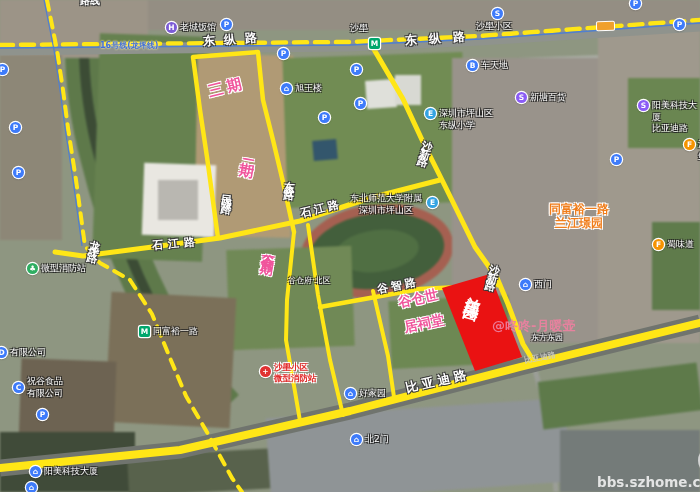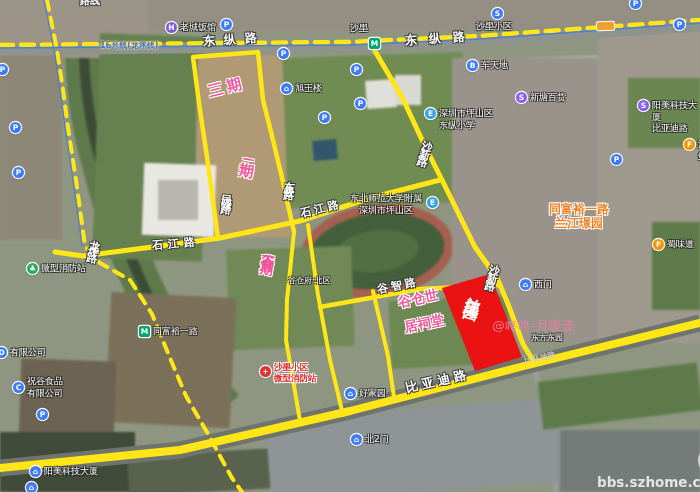--- a/index.html
+++ b/index.html
@@ -21,21 +21,21 @@
   .sq{border-radius:2px;}
   .pt{color:#fff;font-size:9px;font-weight:400;line-height:1.3;
       text-shadow:-1px -1px 0 #222,1px -1px 0 #222,-1px 1px 0 #222,1px 1px 0 #222;}
   .org{color:#f07d1a;font-size:12px;font-weight:700;line-height:1.15;
       text-shadow:-1px -1px 0 #fff,1px -1px 0 #fff,-1px 1px 0 #fff,1px 1px 0 #fff;}
   .redt{color:#e22a2a;font-size:8.5px;font-weight:700;line-height:1.25;
       text-shadow:-1px -1px 0 #fff,1px -1px 0 #fff,-1px 1px 0 #fff,1px 1px 0 #fff;}
   .mlabel{color:#3f6fd8;font-size:8px;font-weight:700;
       text-shadow:0 0 2px #ffec9e,0 0 2px #ffec9e;}
   .graytxt{color:rgba(205,205,198,.85);font-size:8px;font-weight:700;}
-  .wm-user{color:rgba(235,128,160,.92);font-size:13px;font-weight:400;z-index:4;}
+  .wm-user{color:rgba(235,128,160,.92);font-size:13px;font-weight:700;z-index:4;}
   .wm-brand{font-family:"DejaVu Serif",serif;font-weight:700;font-size:32px;letter-spacing:3px;
       color:rgba(255,255,255,.85);z-index:4;}
   .wm-badge{width:25px;height:25px;border-radius:50%;background:rgba(125,125,125,.75);
       border:2px solid rgba(255,255,255,.65);color:#fff;font-size:8.5px;font-weight:700;
       display:flex;align-items:center;justify-content:center;z-index:4;}
   .wm-url{color:rgba(255,255,255,.8);font-size:13.5px;font-weight:700;z-index:4;}
   .badge{position:absolute;width:17px;height:8px;background:#f0a02c;border:1px solid #fff;
       border-radius:2px;z-index:3;}
 </style>
 </head>

